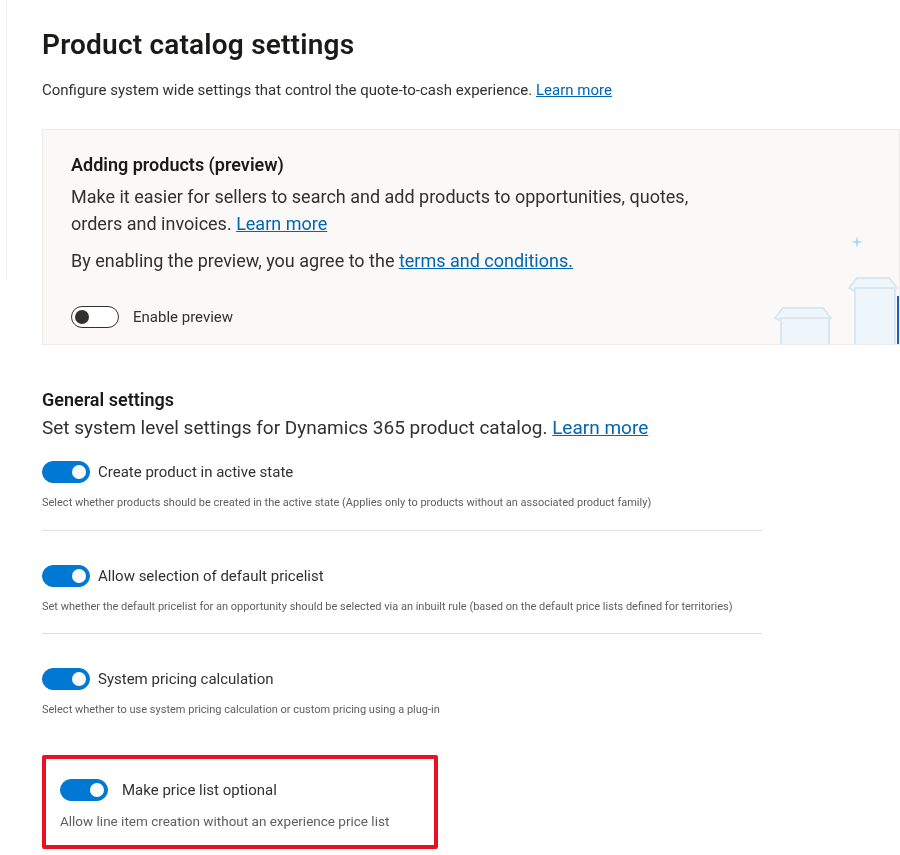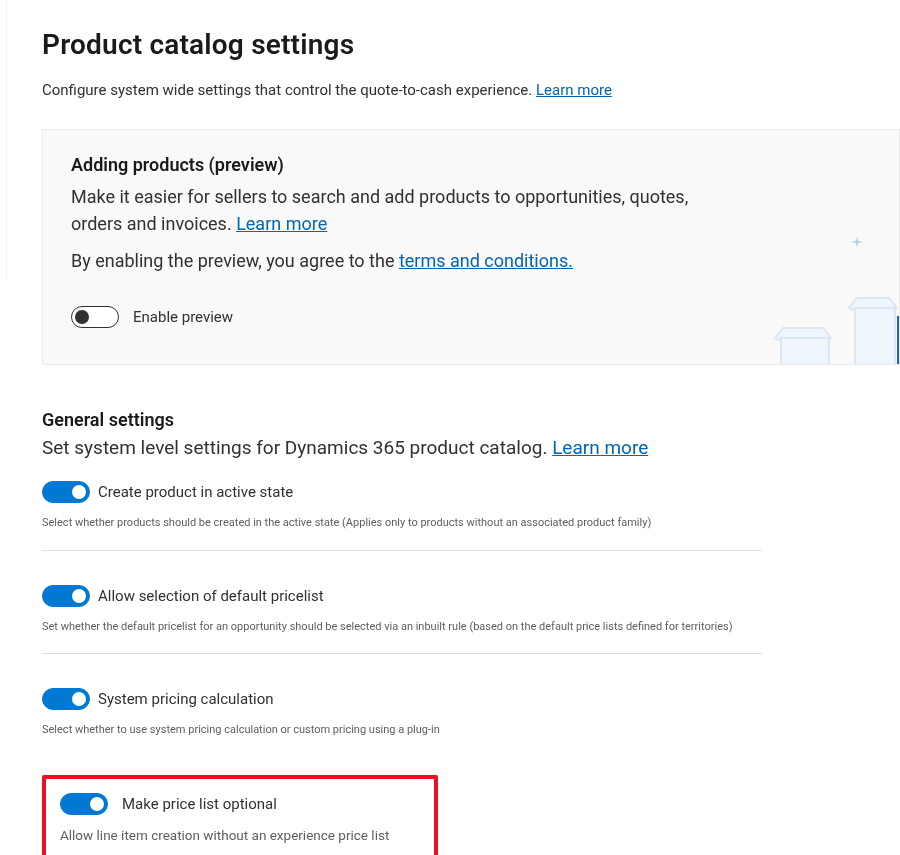--- a/index.html
+++ b/index.html
@@ -49,21 +49,21 @@
     margin:0 0 30px 0;
   }
   a.link{
     color:var(--link);
     text-decoration:underline;
     cursor:pointer;
   }
   .panel{
     background:var(--panel);
     border:1px solid var(--panel-border);
-    padding:24px 28px 36px 28px;
+    padding:24px 28px 16px 28px;
     margin-right:0;
     position:relative;
     overflow:hidden;
   }
   .panel h2{
     margin:0 0 8px 0;
     font-size:18px;
     font-weight:600;
   }
   .panel p{
@@ -162,21 +162,21 @@
     color:var(--muted);
     line-height:1.5;
   }
   .highlight-box{
     border:4px solid var(--highlight);
     border-radius:2px;
     padding:14px 14px 16px 14px;
     margin-top:18px;
     max-width:360px;
   }
-  .highlight-box .toggle-row{margin-top:0;text-align:center;}
+  .highlight-box .toggle-row{margin-top:6px;text-align:center;}
   .highlight-box .desc{
     margin:12px 0 0 0;
     font-size:13.5px;
     color:var(--muted);
   }
 </style>
 </head>
 <body>
 
 <div class="page">

